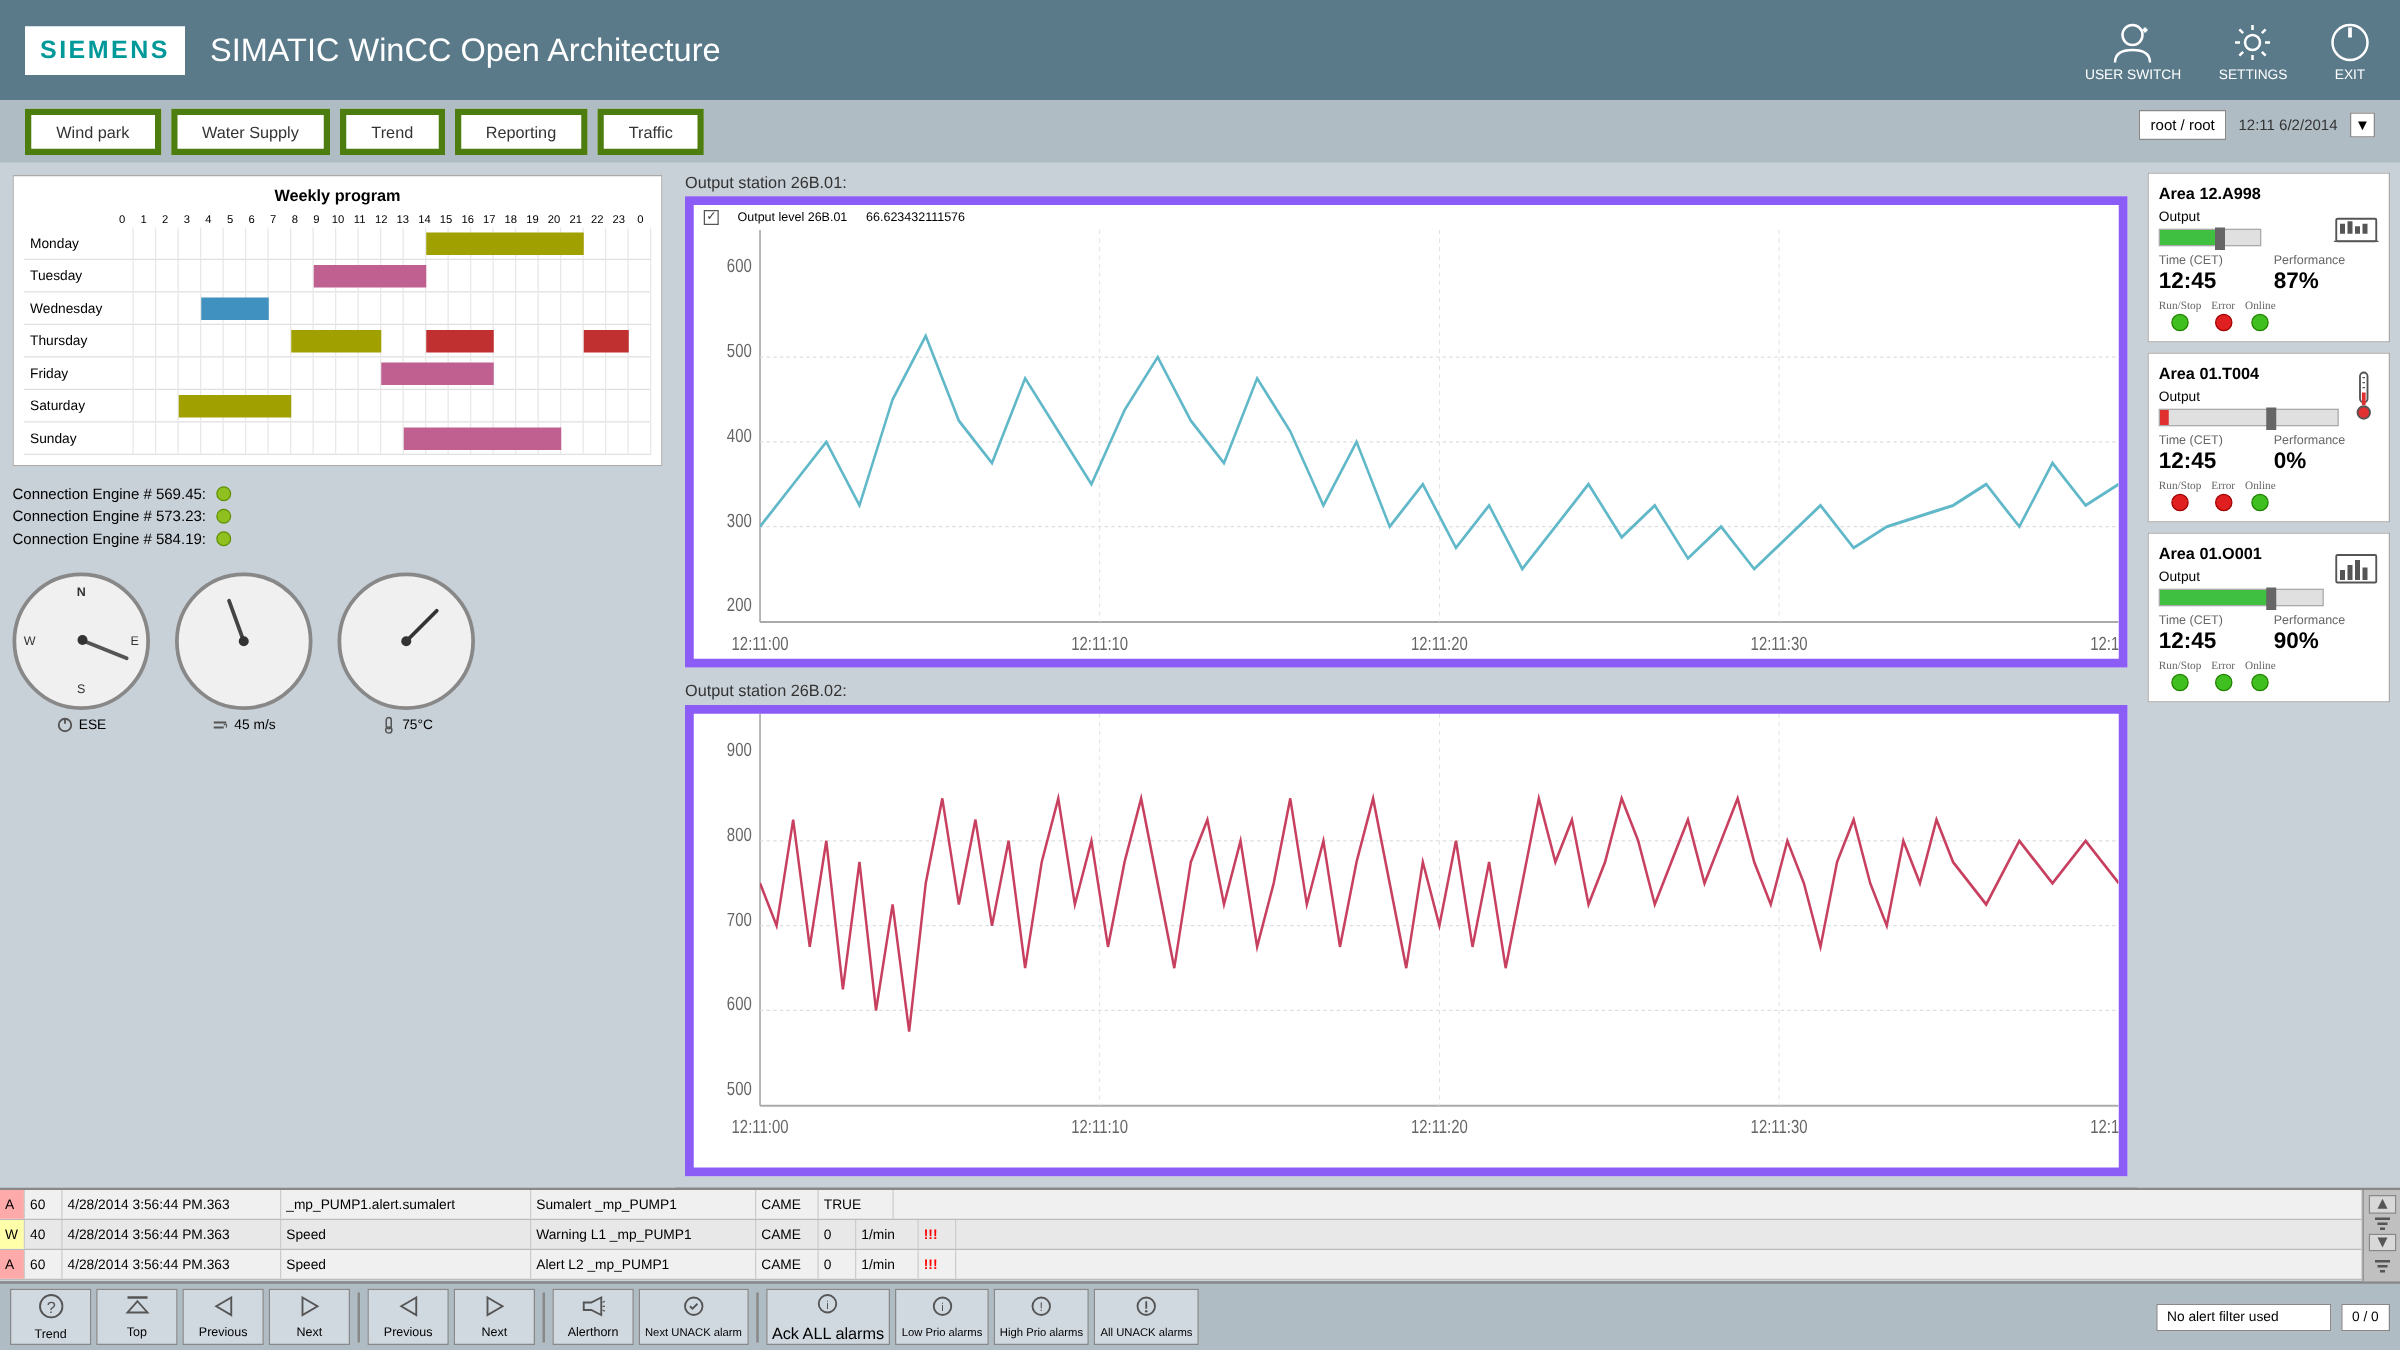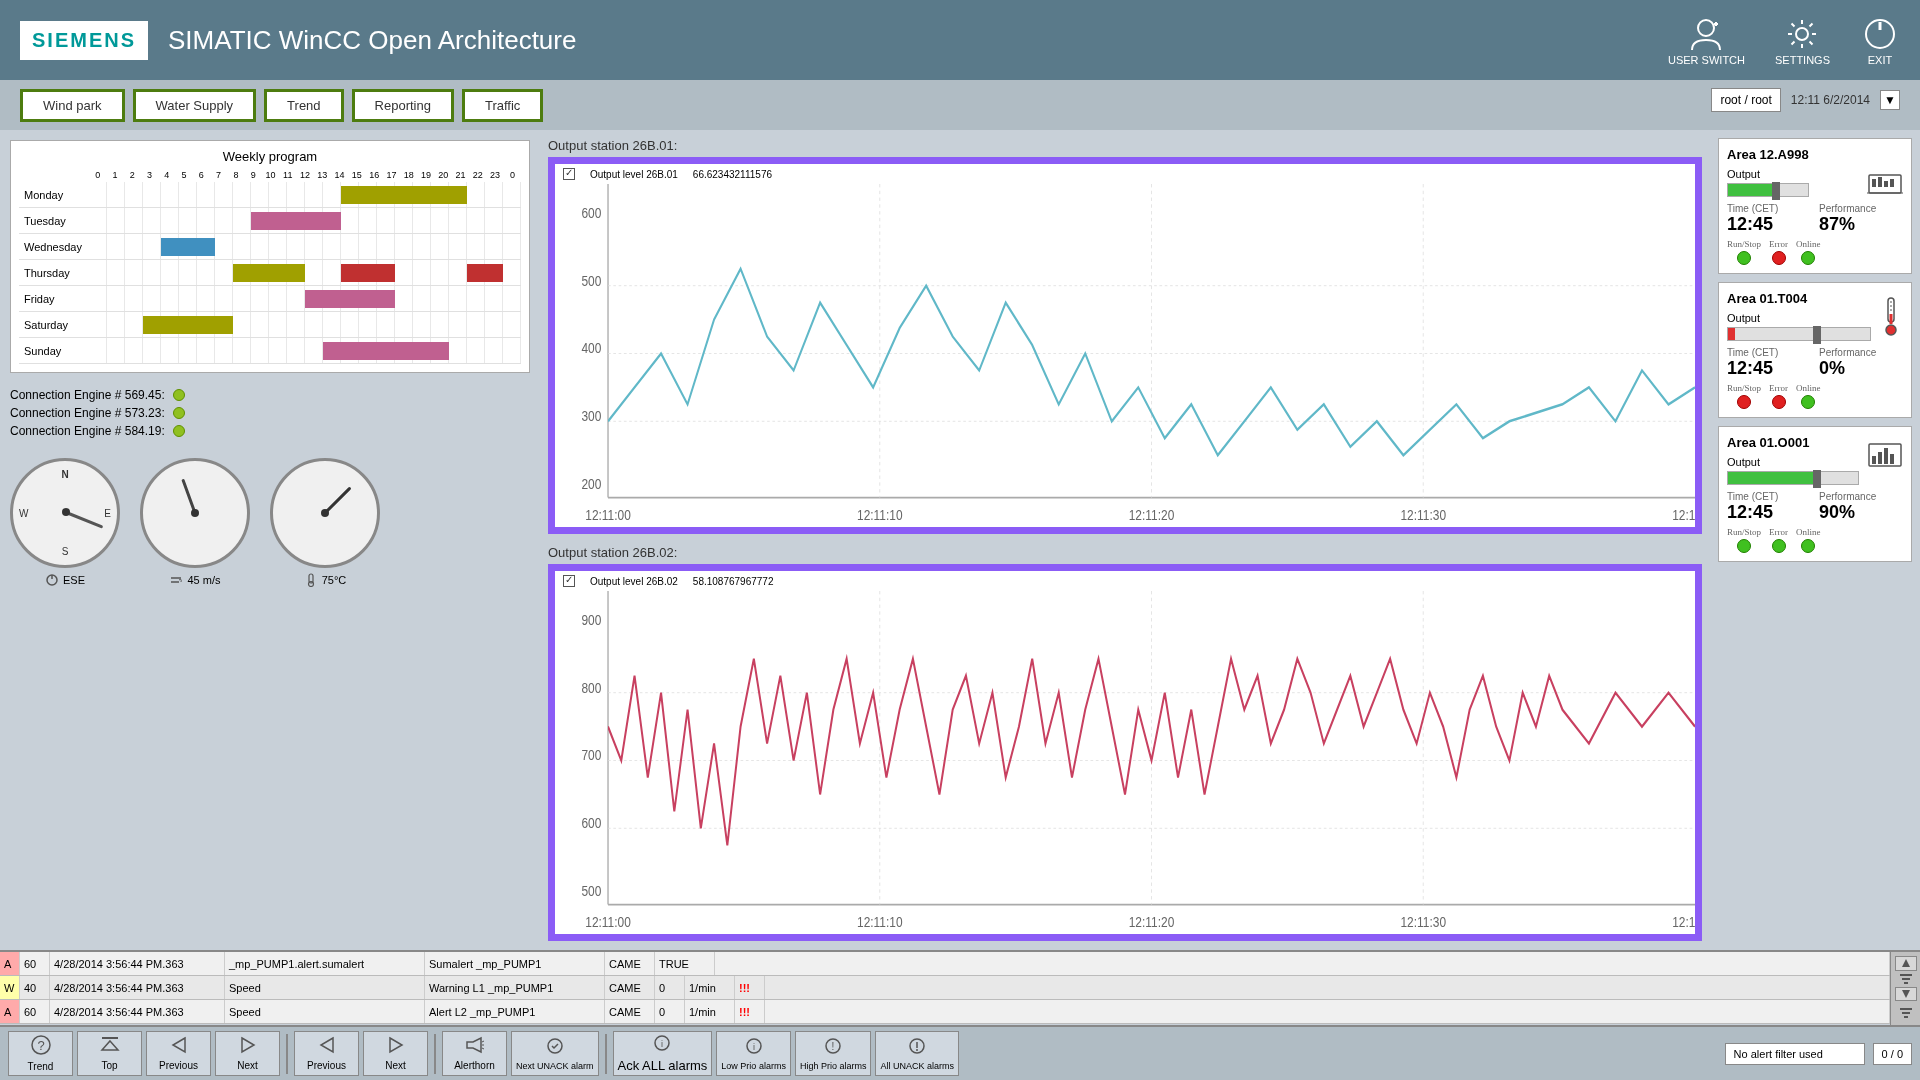--- a/index.html
+++ b/index.html
@@ -9,32 +9,32 @@
     .header { background: #5a7a8a; height: 80px; display: flex; align-items: center; padding: 0 20px; }
     .siemens-logo { background: white; padding: 8px 12px; margin-right: 20px; }
     .siemens-logo span { color: #009999; font-weight: bold; font-size: 20px; letter-spacing: 2px; }
     .app-title { color: white; font-size: 26px; font-weight: normal; flex: 1; }
     .header-controls { display: flex; gap: 30px; align-items: center; }
     .header-btn { display: flex; flex-direction: column; align-items: center; color: white; cursor: pointer; font-size: 11px; }
     .header-icon { width: 40px; height: 40px; display: flex; align-items: center; justify-content: center; font-size: 24px; color: white; }
 
     
     .navbar { background: #b0bcc4; height: 50px; display: flex; align-items: center; padding: 0 20px; gap: 8px; position: relative; }
-    .nav-btn { background: white; border: 3px solid #4d7c0f; padding: 6px 20px; cursor: pointer; font-size: 13px; color: #333; }
+    .nav-btn { background: white; border: 5px solid #4d7c0f; padding: 6px 20px; cursor: pointer; font-size: 13px; color: #333; }
     .nav-right { position: absolute; right: 20px; top: 8px; display: flex; align-items: center; gap: 10px; }
     .user-info { background: white; border: 1px solid #888; padding: 4px 8px; font-size: 12px; }
     .datetime { font-size: 12px; color: #333; }
     .dropdown-arrow { background: white; border: 1px solid #888; width: 20px; height: 20px; display: flex; align-items: center; justify-content: center; cursor: pointer; }
 
     
     .left-panel { width: 540px; padding: 10px; background: #c8d0d8; flex-shrink: 0; }
 
     
     .weekly-program { background: white; border: 1px solid #aaa; padding: 8px; margin-bottom: 15px; }
-    .wp-title { text-align: center; font-size: 13px; margin-bottom: 6px; font-weight: normal; }
+    .wp-title { text-align: center; font-size: 13px; margin-bottom: 6px; font-weight: bold; }
     .wp-row { display: flex; align-items: center; height: 26px; border-bottom: 1px solid #e0e0e0; position: relative; }
     .wp-day { width: 70px; font-size: 11px; padding-left: 5px; flex-shrink: 0; }
     .wp-cells { flex: 1; position: relative; height: 100%; display: flex; }
     .wp-cell { flex: 1; border-right: 1px solid #e8e8e8; height: 100%; }
     .wp-bar { position: absolute; height: 18px; top: 4px; }
 
     
     .connections { margin-bottom: 15px; }
     .conn-item { display: flex; align-items: center; gap: 8px; margin-bottom: 4px; font-size: 12px; }
     .led { width: 12px; height: 12px; border-radius: 50%; background: #90c020; border: 1px solid #609000; flex-shrink: 0; }
@@ -506,25 +506,20 @@
           <line x1="40" y1="140" x2="860" y2="140" stroke="#ddd" stroke-width="0.5" stroke-dasharray="2,2"></line>
 
           <polyline clip-path="url(#c1clip)" fill="none" stroke="#60b8c8" stroke-width="1.5" points="40,140 60,120 80,100 100,130 120,80 140,50 160,90 180,110 200,70 220,95 240,120 260,85 280,60 300,90 320,110 340,70 360,95 380,130 400,100 420,140 440,120 460,150 480,130 500,160 520,140 540,120 560,145 580,130 600,155 620,140 640,160 660,145 680,130 700,150 720,140 760,130 780,120 800,140 820,110 840,130 860,120"></polyline>
         </svg>
       </div>
     </div>
 
     <div class="chart-section">
       <div class="chart-title">Output station 26B.02:</div>
       <div class="chart-box">
-        <div class="chart-legend">
-          <div class="chart-checkbox"></div>
-          <span>Output level 26B.02</span>
-          <span>58.108767967772</span>
-        </div>
         <svg class="chart-svg" id="chart2-svg" viewBox="0 0 860 200" preserveAspectRatio="none">
           <defs>
               <clipPath id="c2clip">
                 <rect x="40" y="0" width="820" height="200"></rect>
               </clipPath>
             </defs>
           <line x1="40" y1="0" x2="40" y2="185" stroke="#aaa" stroke-width="1"></line>
           <line x1="40" y1="185" x2="860" y2="185" stroke="#aaa" stroke-width="1"></line>
           <text x="35" y="20" text-anchor="end" font-size="9" fill="#666">900</text>
           <text x="35" y="60" text-anchor="end" font-size="9" fill="#666">800</text>

